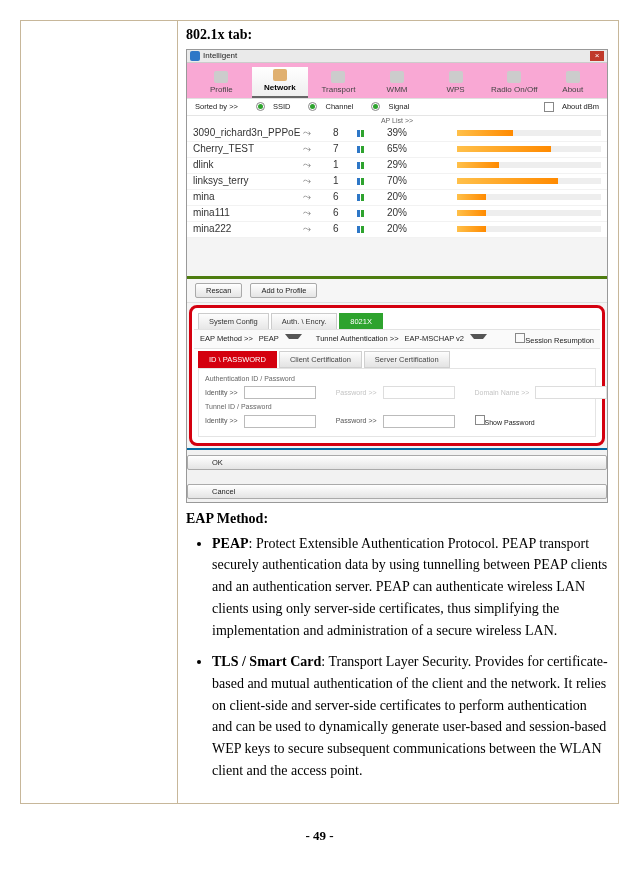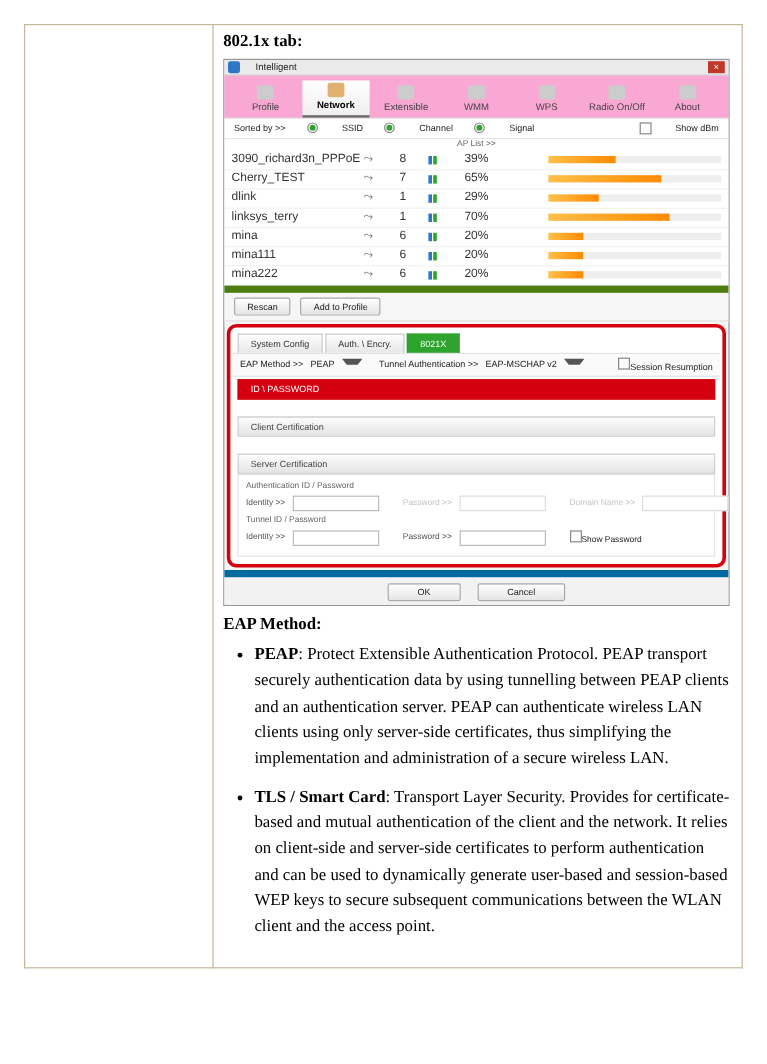--- a/index.html
+++ b/index.html
@@ -49,21 +49,21 @@
   }
   .titlebar {
     display: flex;
     align-items: center;
     justify-content: space-between;
     background: #eaeaea;
     border-bottom: 1px solid #ccc;
     padding: 1px 3px;
     font-size: 8px;
   }
-  .titlebar .title-left { display:flex; align-items:center; gap:13px;}
+  .titlebar .title-left { display:flex; align-items:center; gap:3px;}
   .titlebar .close {
     width: 14px; height: 10px;
     background: #c0392b;
     color: #fff;
     text-align: center;
     line-height: 10px;
     font-size: 8px;
   }
   .tabs {
     display: flex;
@@ -98,21 +98,21 @@
   }
   .sortbar {
     display: flex;
     align-items: center;
     gap: 18px;
     padding: 3px 8px;
     background:#fff;
     border-bottom: 1px solid #e5e5e5;
     font-size: 7.5px;
   }
-  .sortbar .grp { display:flex; align-items:center; gap:20px; }
+  .sortbar .grp { display:flex; align-items:center; gap:8px; }
   .radio {
     width: 7px; height: 7px; border:1px solid #888; border-radius:50%;
     display:inline-block; position:relative;
   }
   .radio.green::after{
     content:""; position:absolute; inset:1px; background:#2ea32e; border-radius:50%;
   }
   .checkbox {
     width:8px; height:8px; border:1px solid #888; display:inline-block;
   }
@@ -149,21 +149,21 @@
     height: 6px; width: 100%;
     background: #eee;
     position: relative;
   }
   .sigbar > i {
     position:absolute; left:0; top:0; bottom:0;
     background: linear-gradient(90deg,#ffc04a,#ff8a00);
   }
   .btnrow {
     display:flex; gap:8px; padding:4px 8px; background:#f6f6f6;
-    border-top:6px solid #4d7c0f; border-bottom:1px solid #e0e0e0;
+    border-top:3px solid #4d7c0f; border-bottom:1px solid #e0e0e0;margin-top:38px;
   }
   .btn {
     border:1px solid #aaa;
     background: linear-gradient(#fff,#e4e4e4);
     padding:2px 10px;
     font-size:7.5px;
     border-radius:2px;
   }
   .lower-wrap {
     border: 3px solid #d4000f;
@@ -197,23 +197,22 @@
     border-bottom:1px solid #e3e3e3;
   }
   .dd {
     width:9px;height:5px;
     display:inline-block;
     border-left:4px solid transparent;
     border-right:4px solid transparent;
     border-top:5px solid #555;
   }
   .cert-tabs {
-    display:flex; gap:14px; padding:2px 4px 0 4px;
+    display:flex; gap:2px; padding:2px 4px 0 4px;
     font-size:7.5px;
-    flex-direction:column;
   }
   .cert-tab {
     padding:3px 10px;
     background: linear-gradient(#fdfdfd,#e3e3e3);
     border:1px solid #d0d0d0;
     color:#444;
   }
   .cert-tab.active {
     background: #d4000f;
     color:#fff;
@@ -230,23 +229,24 @@
   }
   .form-row .lbl { color:#555; white-space:nowrap;}
   .form-row .lbl.faint { color:#c4c4c4;}
   .tinput {
     height:11px; border:1px solid #bbb; background:#fff; flex:0 0 70px;
   }
   .sectionline {
     color:#666; padding:2px 0 1px 0;
   }
   .ok-row {
-    display:flex; justify-content:center; gap:14px; padding:5px 0 3px 0;
-    background:#f2f2f2; border-top:6px solid #0369a1;
+    display:flex; gap:14px; padding:5px 0 3px 0;
+    background:#f2f2f2; border-top:2px solid #0369a1;
     font-size:7.5px;
+    flex-direction:column;
   }
   
   .heading-inline {
     font-weight: bold;
     margin: 8px 0 6px 0;
   }
   ul.bullets {
     list-style: disc;
     padding-left: 26px;
     margin: 6px 0 0 0;
@@ -281,21 +281,21 @@
               <div class="title-left">
                 <span style="width:10px;height:10px;background:#2e77c7;display:inline-block;border-radius:2px;"></span>
                 <span>Intelligent</span>
               </div>
               <div class="close">×</div>
             </div>
 
             <div class="tabs">
               <div class="tab"><span class="icon"></span><span>Profile</span></div>
               <div class="tab active"><span class="icon" style="background:#e0b070;"></span><span>Network</span></div>
-              <div class="tab"><span class="icon"></span><span>Extensible</span></div>
+              <div class="tab"><span class="icon"></span><span>Transport</span></div>
               <div class="tab"><span class="icon"></span><span>WMM</span></div>
               <div class="tab"><span class="icon"></span><span>WPS</span></div>
               <div class="tab"><span class="icon"></span><span>Radio On/Off</span></div>
               <div class="tab"><span class="icon"></span><span>About</span></div>
             </div>
 
             <div class="sortbar">
               <span>Sorted by &gt;&gt;</span>
               <span class="grp">
                   <span class="radio green"></span>
@@ -304,21 +304,21 @@
               <span class="grp">
                   <span class="radio green"></span>
                   <span>Channel</span>
                 </span>
               <span class="grp">
                   <span class="radio green"></span>
                   <span>Signal</span>
                 </span>
               <span class="grp" style="margin-left:auto;">
                   <span class="checkbox"></span>
-                  <span>Show dBm</span>
+                  <span>About dBm</span>
                 </span>
             </div>
             <div class="aplisthdr">AP List &gt;&gt;</div>
 
             <div class="aplist">
 
             <div class="ap-row">
                   <span class="ssid">3090_richard3n_PPPoE</span>
                   <span class="ant">⤳</span>
                   <span class="ch">8</span>
@@ -477,13 +477,14 @@
             <li>
               <span class="term">TLS / Smart Card</span><span>: Transport Layer Security. Provides for certificate-based and mutual authentication of the client and the network. It relies on client-side and server-side certificates to perform authentication and can be used to dynamically generate user-based and session-based WEP keys to secure subsequent communications between the WLAN client and the access point.</span>
             </li>
           </ul>
 
         </td>
       </tr>
     </tbody>
   </table>
 
+  <div class="page-num">- 49 -</div>
 </div>
 
 </body></html>

